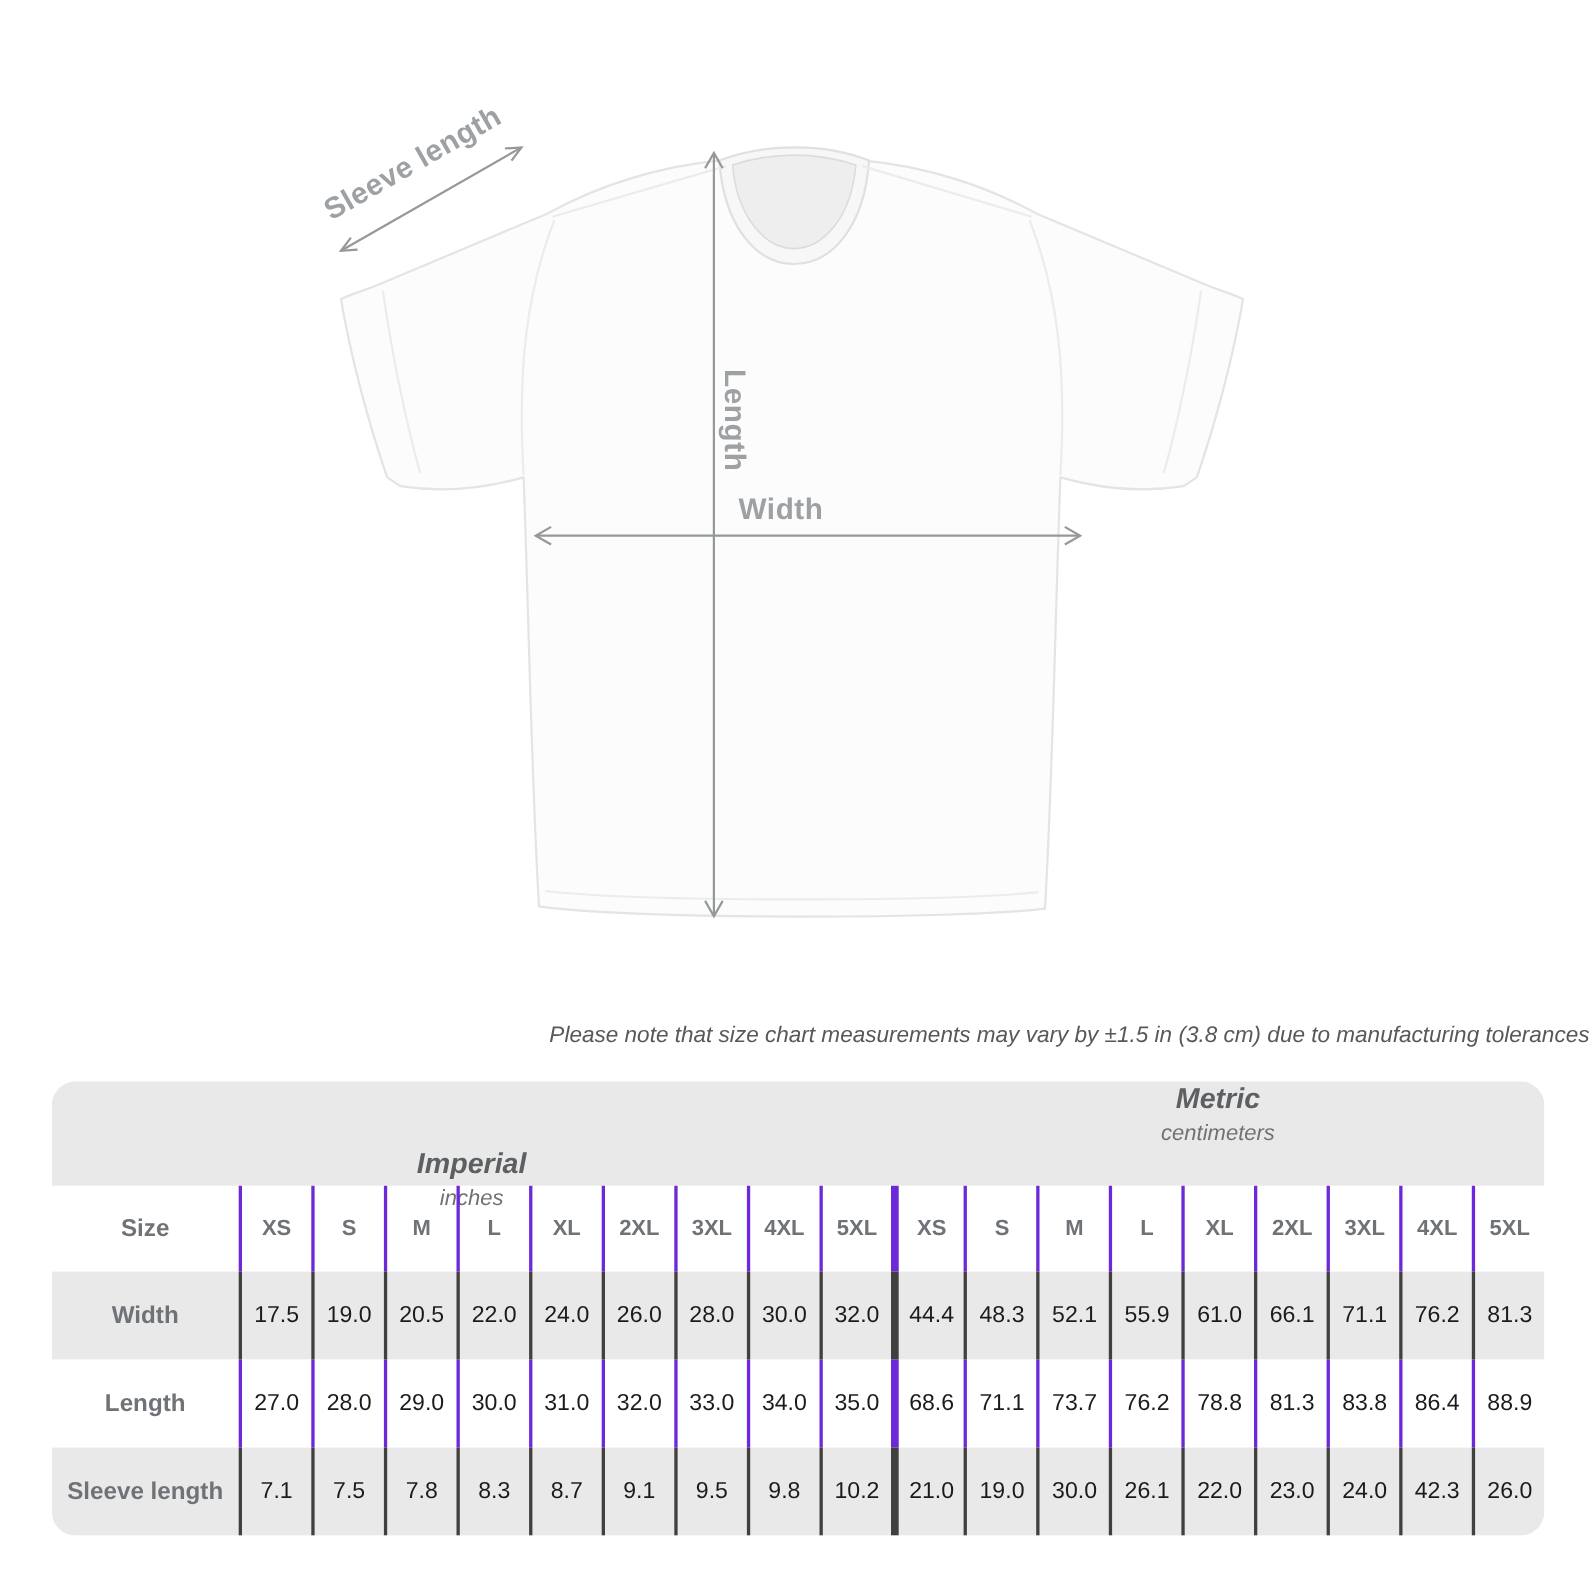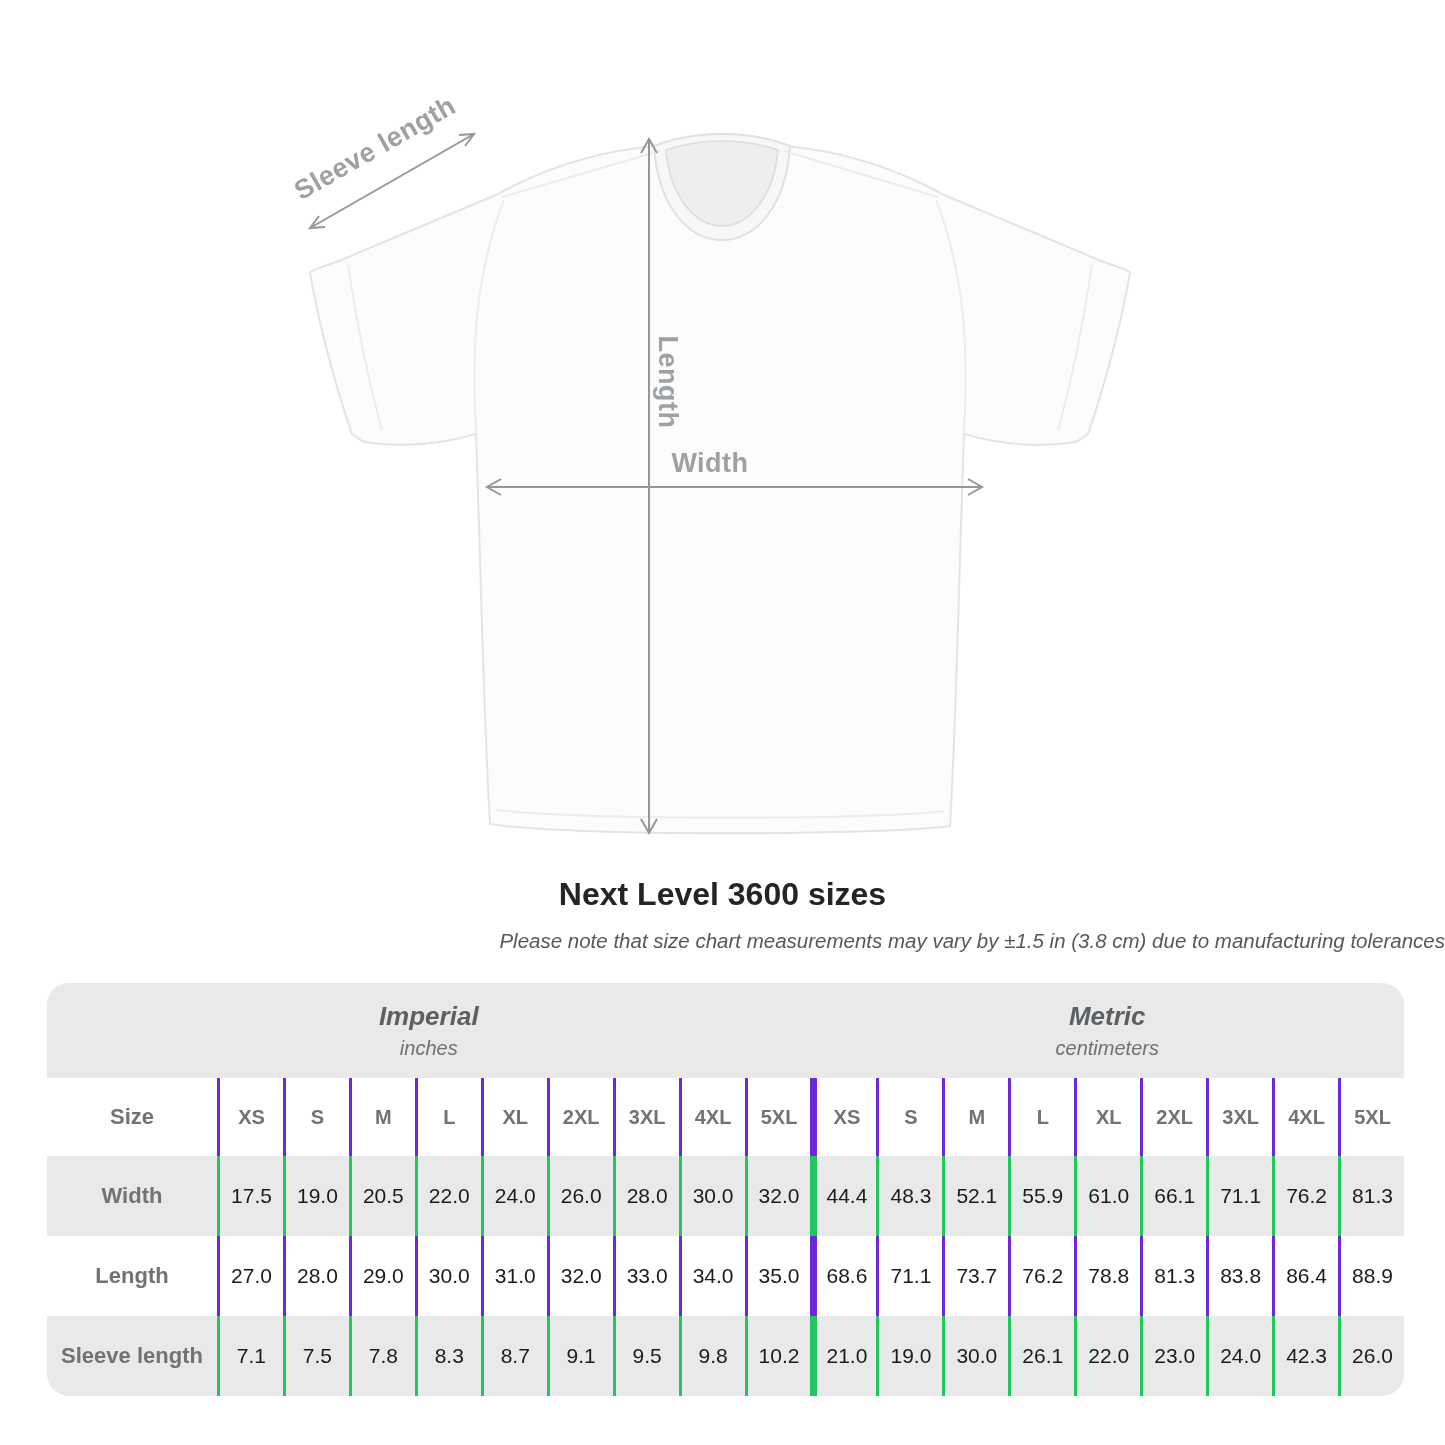--- a/index.html
+++ b/index.html
@@ -49,21 +49,21 @@
   .row-data  { height:80px; }
   .row-gray  { background:#e9e9e9; }
   .row-white { background:#ffffff; }
 
   .c { display:flex; align-items:center; justify-content:center; height:100%; box-sizing:border-box; }
   .row-label { font-weight:bold; font-size:22px; color:#6f7377; }
   .size-head { font-weight:bold; font-size:20px; color:#6f7377; }
   .val { font-size:21px; color:#1b1b1b; }
 
   .row-white .sep { border-left:3px solid #6d28d9; }
-  .row-gray  .sep { border-left:3px solid #22c55e; }
+  .row-gray  .sep { border-left:3px solid #404040; }
   .row-white .sep-wide { border-left-width:7px; }
   .row-gray  .sep-wide { border-left-width:7px; }
 </style>
 </head>
 <body>
 
 <div id="page">
 
   <div class="diagram">
     <svg width="1445" height="880" viewBox="0 0 1445 880">
@@ -127,33 +127,32 @@
           <path d="M 465 146 L 474 134 L 459 135"></path>
           <path d="M 325 227 L 310 228 L 319 216"></path>
         </g>
       </g>
     </svg>
     <div class="measure-label lbl-sleeve">Sleeve length</div>
     <div class="measure-label lbl-length">Length</div>
     <div class="measure-label lbl-width">Width</div>
   </div>
 
-  <div class="page-title">Next Level 3600 sizes</div>
   <div class="page-subtitle">Please note that size chart measurements may vary by ±1.5 in (3.8 cm) due to manufacturing tolerances</div>
 
   <div class="size-table">
 
     <div class="t-row band">
+      <div class="half half-metric">
+        <div class="unit-name">Metric</div>
+        <div class="unit-sub">centimeters</div>
+      </div>
       <div class="half half-imperial">
         <div class="unit-name">Imperial</div>
         <div class="unit-sub">inches</div>
-      </div>
-      <div class="half half-metric">
-        <div class="unit-name">Metric</div>
-        <div class="unit-sub">centimeters</div>
       </div>
     </div>
 
     <div class="t-row row-size row-white">
       <div class="c row-label">Size</div>
       <div class="c size-head sep">XS</div>
       <div class="c size-head sep">S</div>
       <div class="c size-head sep">M</div>
       <div class="c size-head sep">L</div>
       <div class="c size-head sep">XL</div>

